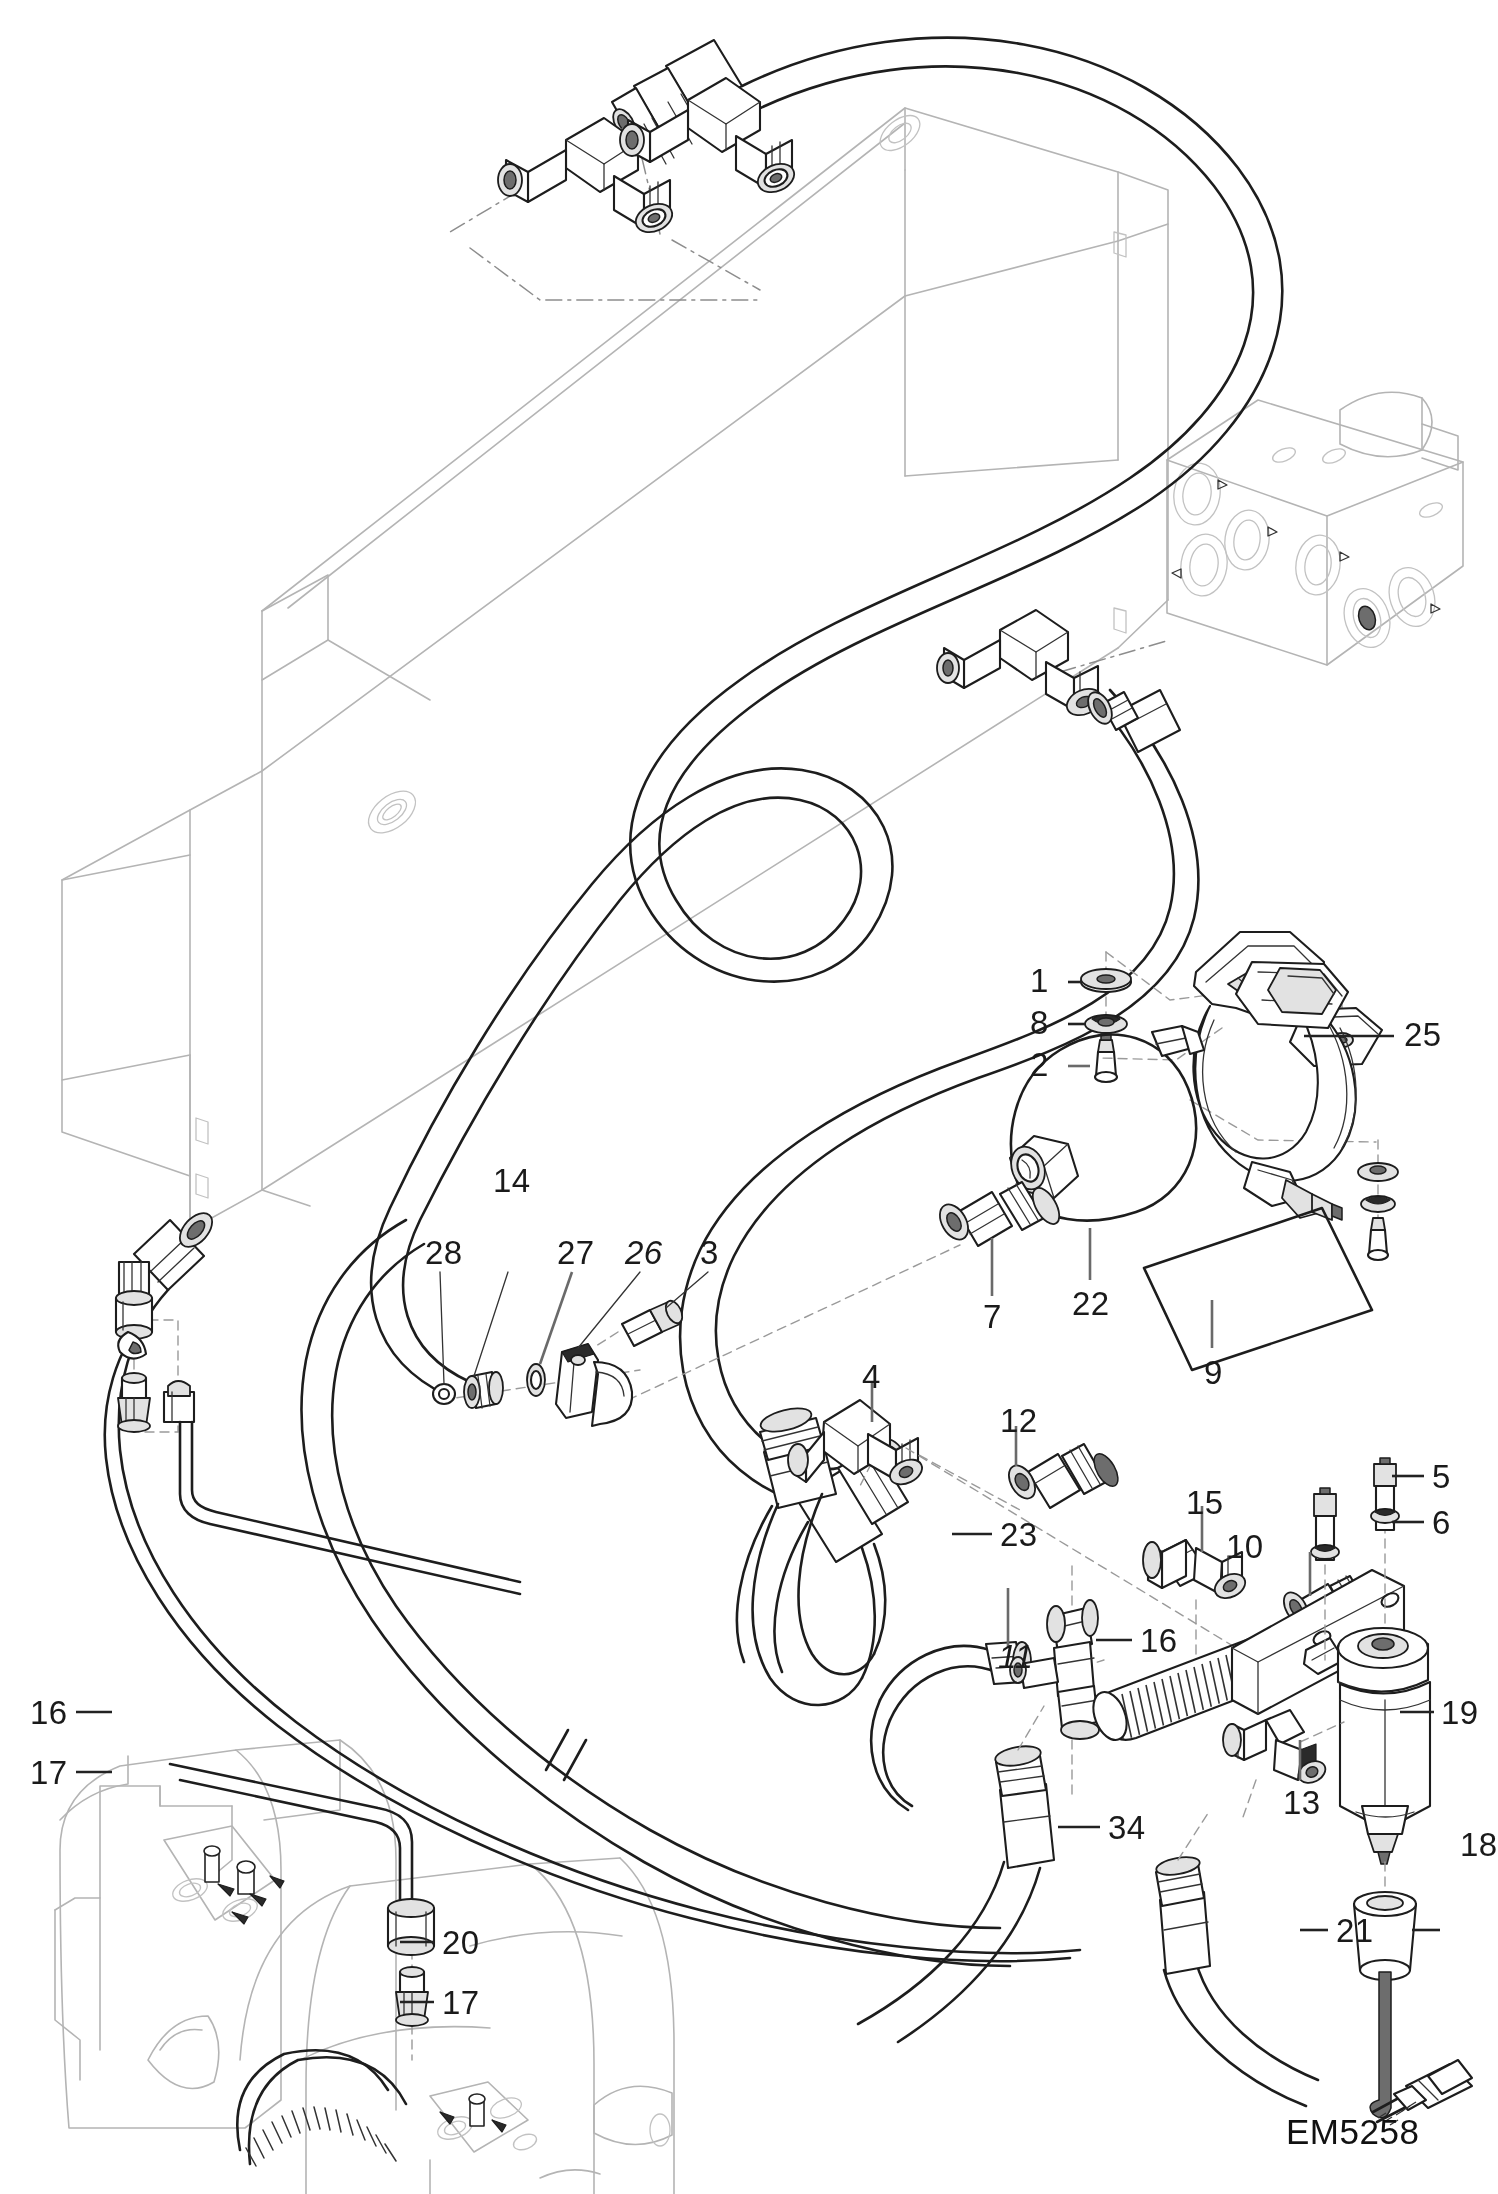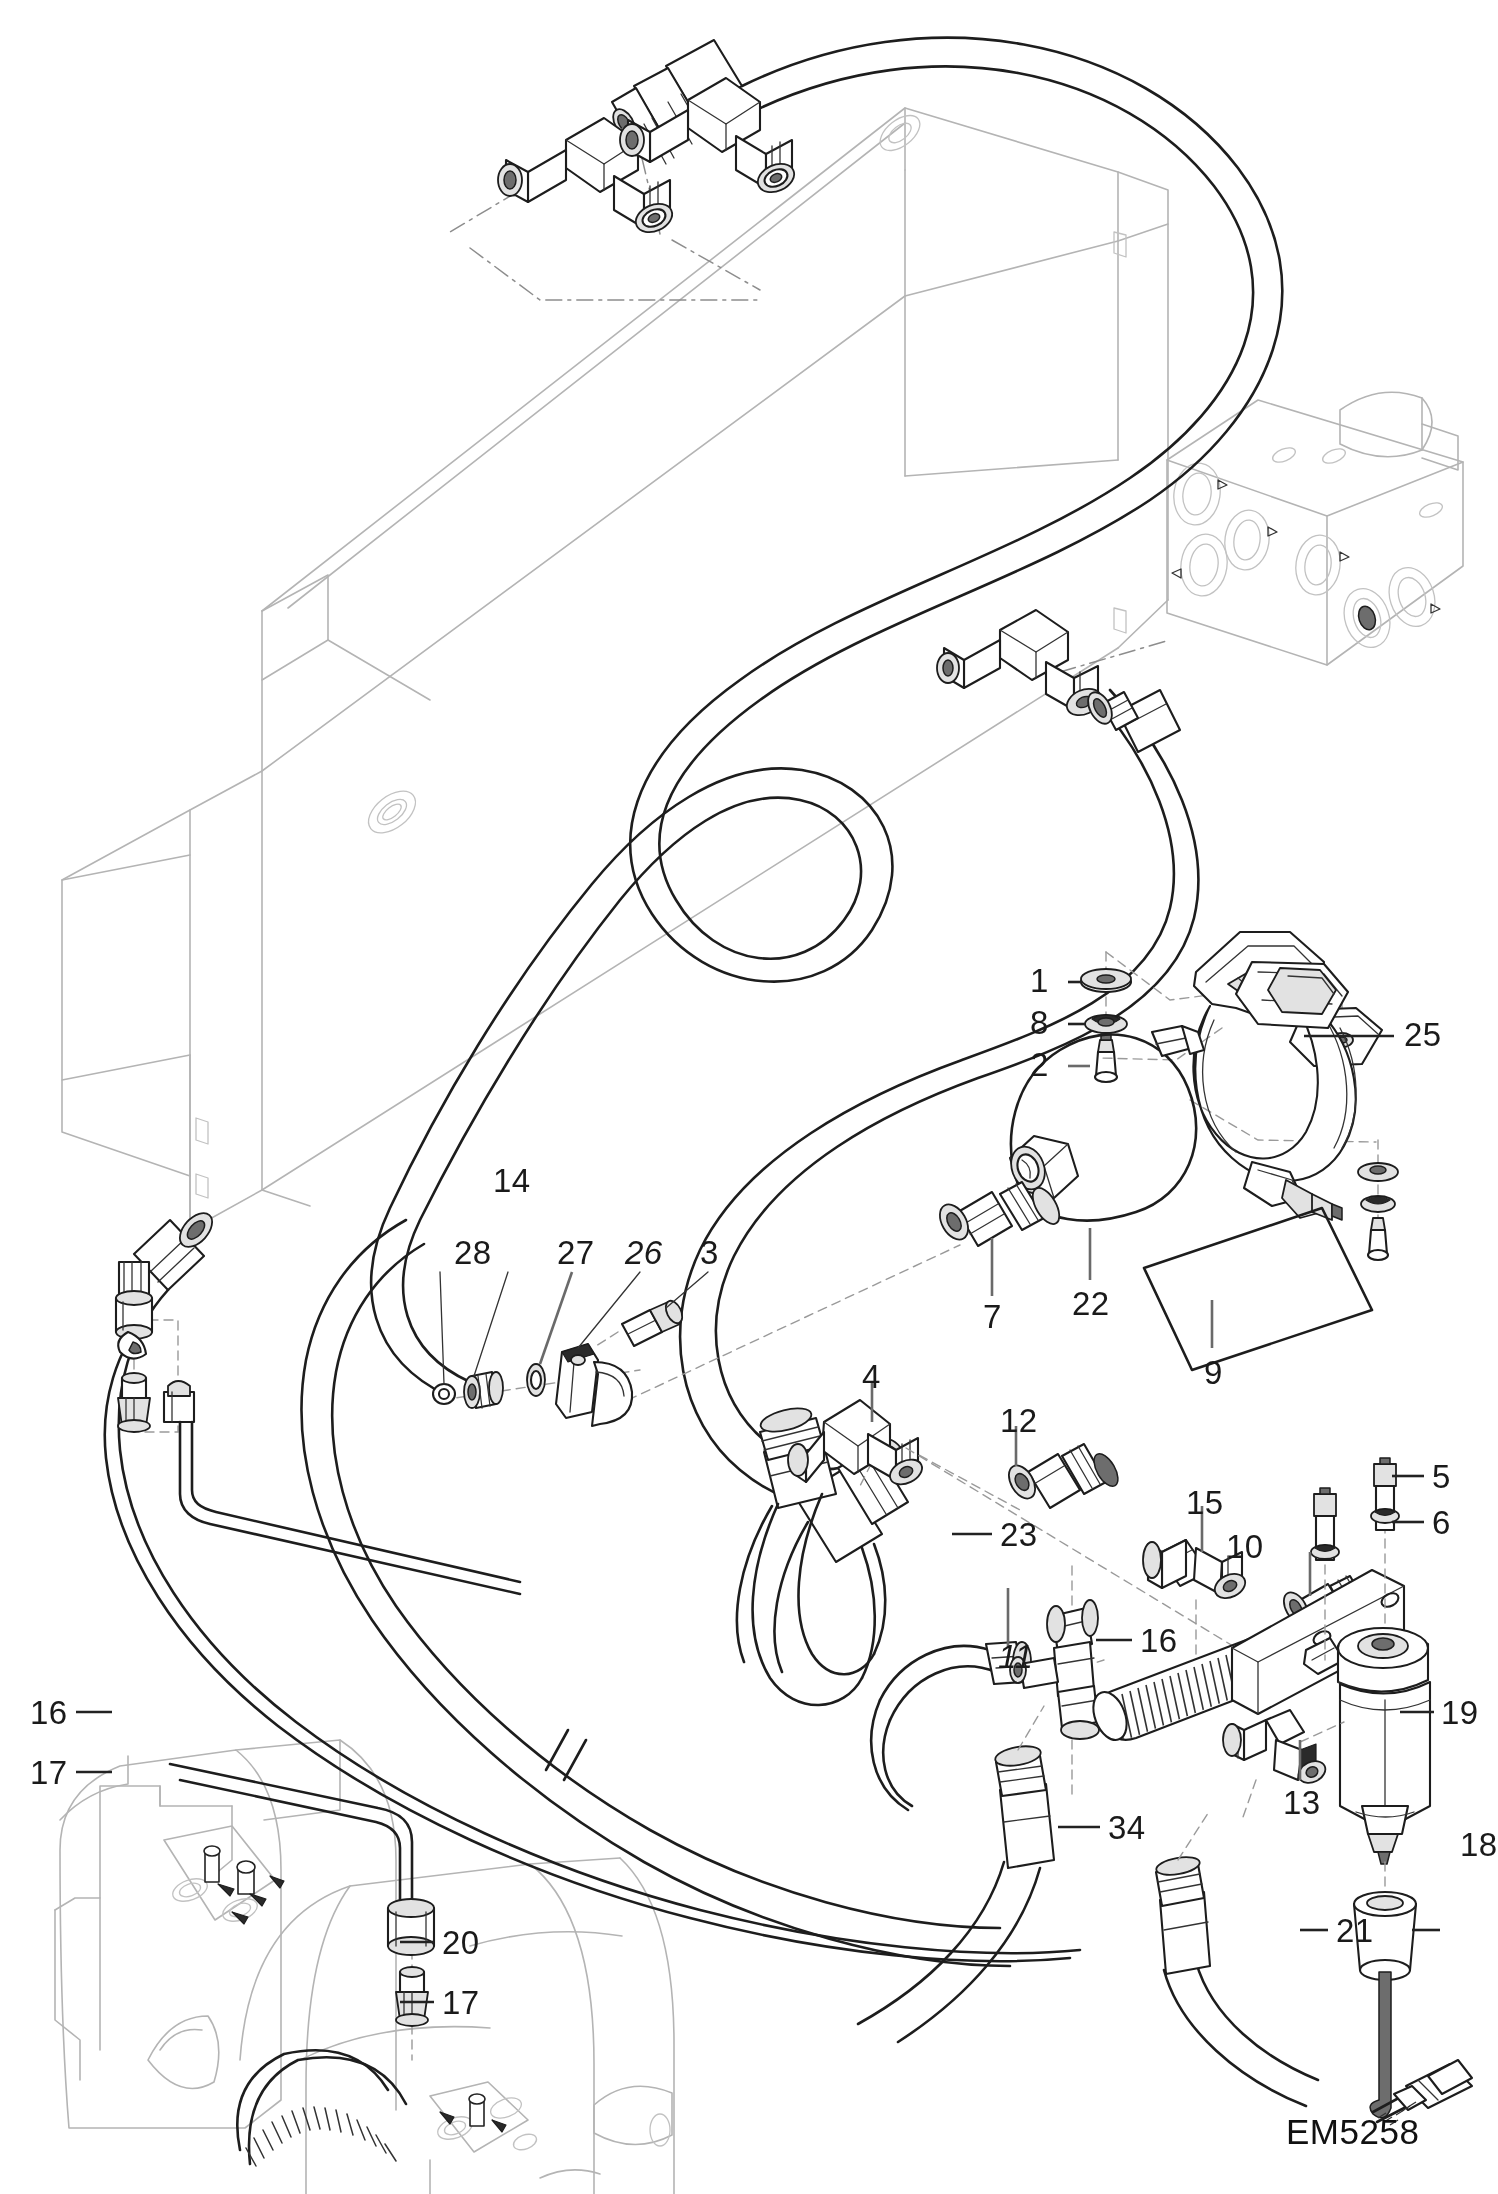--- a/index.html
+++ b/index.html
@@ -890,21 +890,21 @@
       <path class="lead" d="M434 2002 L400 2002"></path>
     </g>
 
   </svg>
 
   <div class="callout" style="left:1030px; top:964px;">1</div>
   <div class="callout" style="left:1030px; top:1006px;">8</div>
   <div class="callout" style="left:1030px; top:1048px;">2</div>
   <div class="callout" style="left:1404px; top:1018px;">25</div>
 
-  <div class="callout" style="left:425px; top:1236px;margin-left:29px;">28</div>
+  <div class="callout" style="left:425px; top:1236px;">28</div>
   <div class="callout" style="left:493px; top:1164px;">14</div>
   <div class="callout" style="left:557px; top:1236px;">27</div>
   <div class="callout" style="left:625px; top:1236px;font-style:italic;">26</div>
   <div class="callout" style="left:700px; top:1236px;">3</div>
 
   <div class="callout" style="left:983px; top:1300px;">7</div>
   <div class="callout" style="left:1072px; top:1287px;">22</div>
   <div class="callout" style="left:1204px; top:1356px;">9</div>
 
   <div class="callout" style="left:862px; top:1360px;">4</div>

